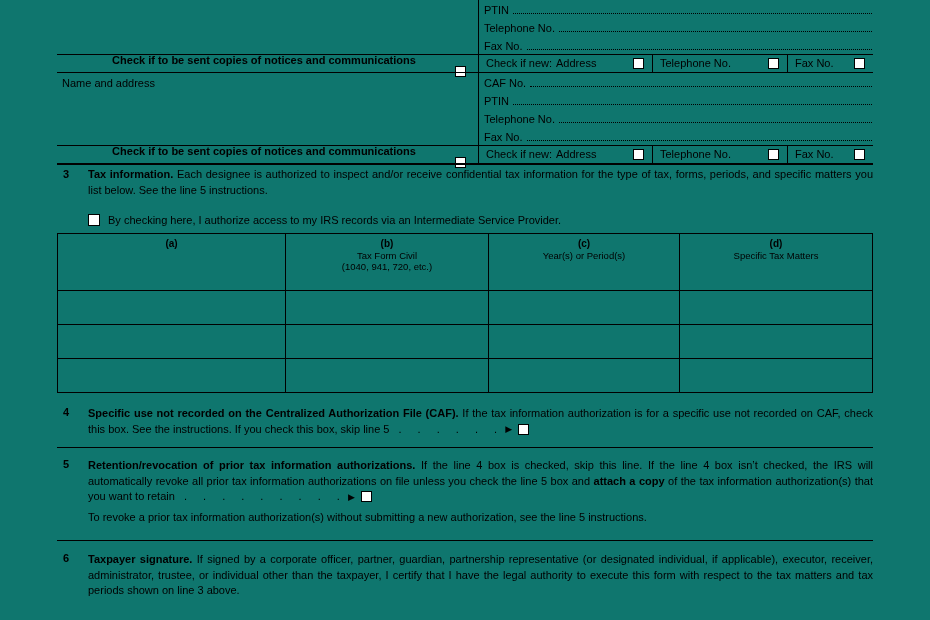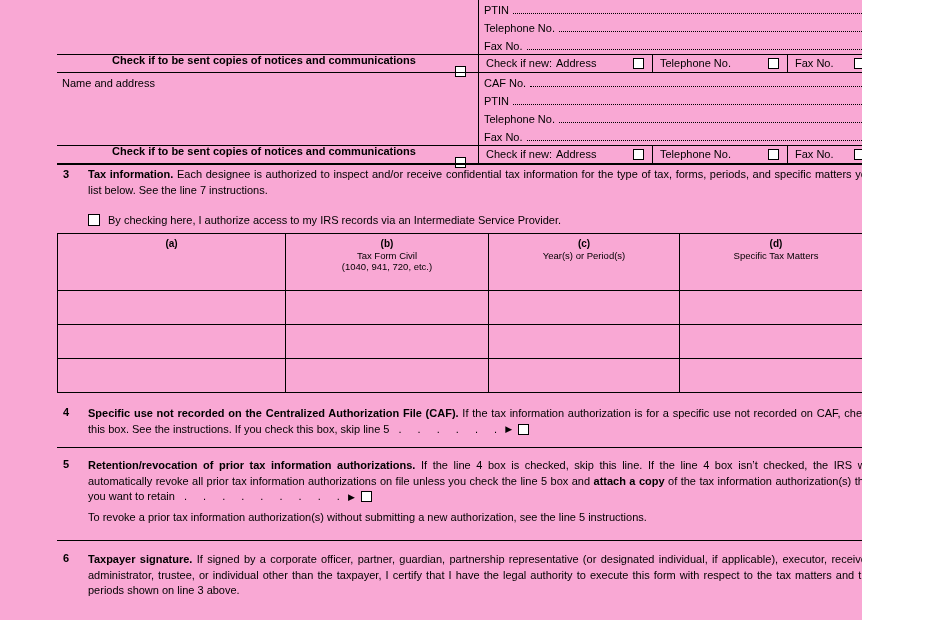--- a/index.html
+++ b/index.html
@@ -1,18 +1,18 @@
 <!DOCTYPE html>
 <html><head>
 <meta charset="utf-8">
 <style>
   * { margin:0; padding:0; box-sizing:border-box; }
   html,body { background:#fff; }
   .page {
-    position:relative; width:862px; height:620px; background:#f9a8d4;
+    position:relative; width:930px; height:620px; background:#0f766e;
     font-family:"Liberation Sans","DejaVu Sans",sans-serif;
     font-size:11px; color:#000; overflow:hidden;
   }
   .abs { position:absolute; }
   .hline { position:absolute; background:#000; height:1px; }
   .hline-thick { position:absolute; background:#000; height:2px; }
   .vline { position:absolute; background:#000; width:1px; }
   b, .bold { font-weight:bold; }
 
   .checkbox {
@@ -150,21 +150,21 @@
       <span>Fax No.</span>
       <span class="checkbox"></span>
     </div>
   </div>
 
   <div class="hline-thick" style="left:57px; top:163px; width:816px;"></div>
 
   <div class="linenum" style="top:168px;">3</div>
   <div class="para" style="top:167px;">
     <b>Tax information.</b>
-    <span>Each designee is authorized to inspect and/or receive confidential tax information for the type of tax, forms, periods, and specific matters you list below. See the line 7 instructions.</span>
+    <span>Each designee is authorized to inspect and/or receive confidential tax information for the type of tax, forms, periods, and specific matters you list below. See the line 5 instructions.</span>
   </div>
 
   <div class="isp-row" style="left:88px; top:214px;">
     <span class="checkbox"></span>
     <span class="isp-label">By checking here, I authorize access to my IRS records via an Intermediate Service Provider.</span>
   </div>
 
   <div class="tax-table">
     <div class="th">
       <span class="th-letter">(a)</span>

